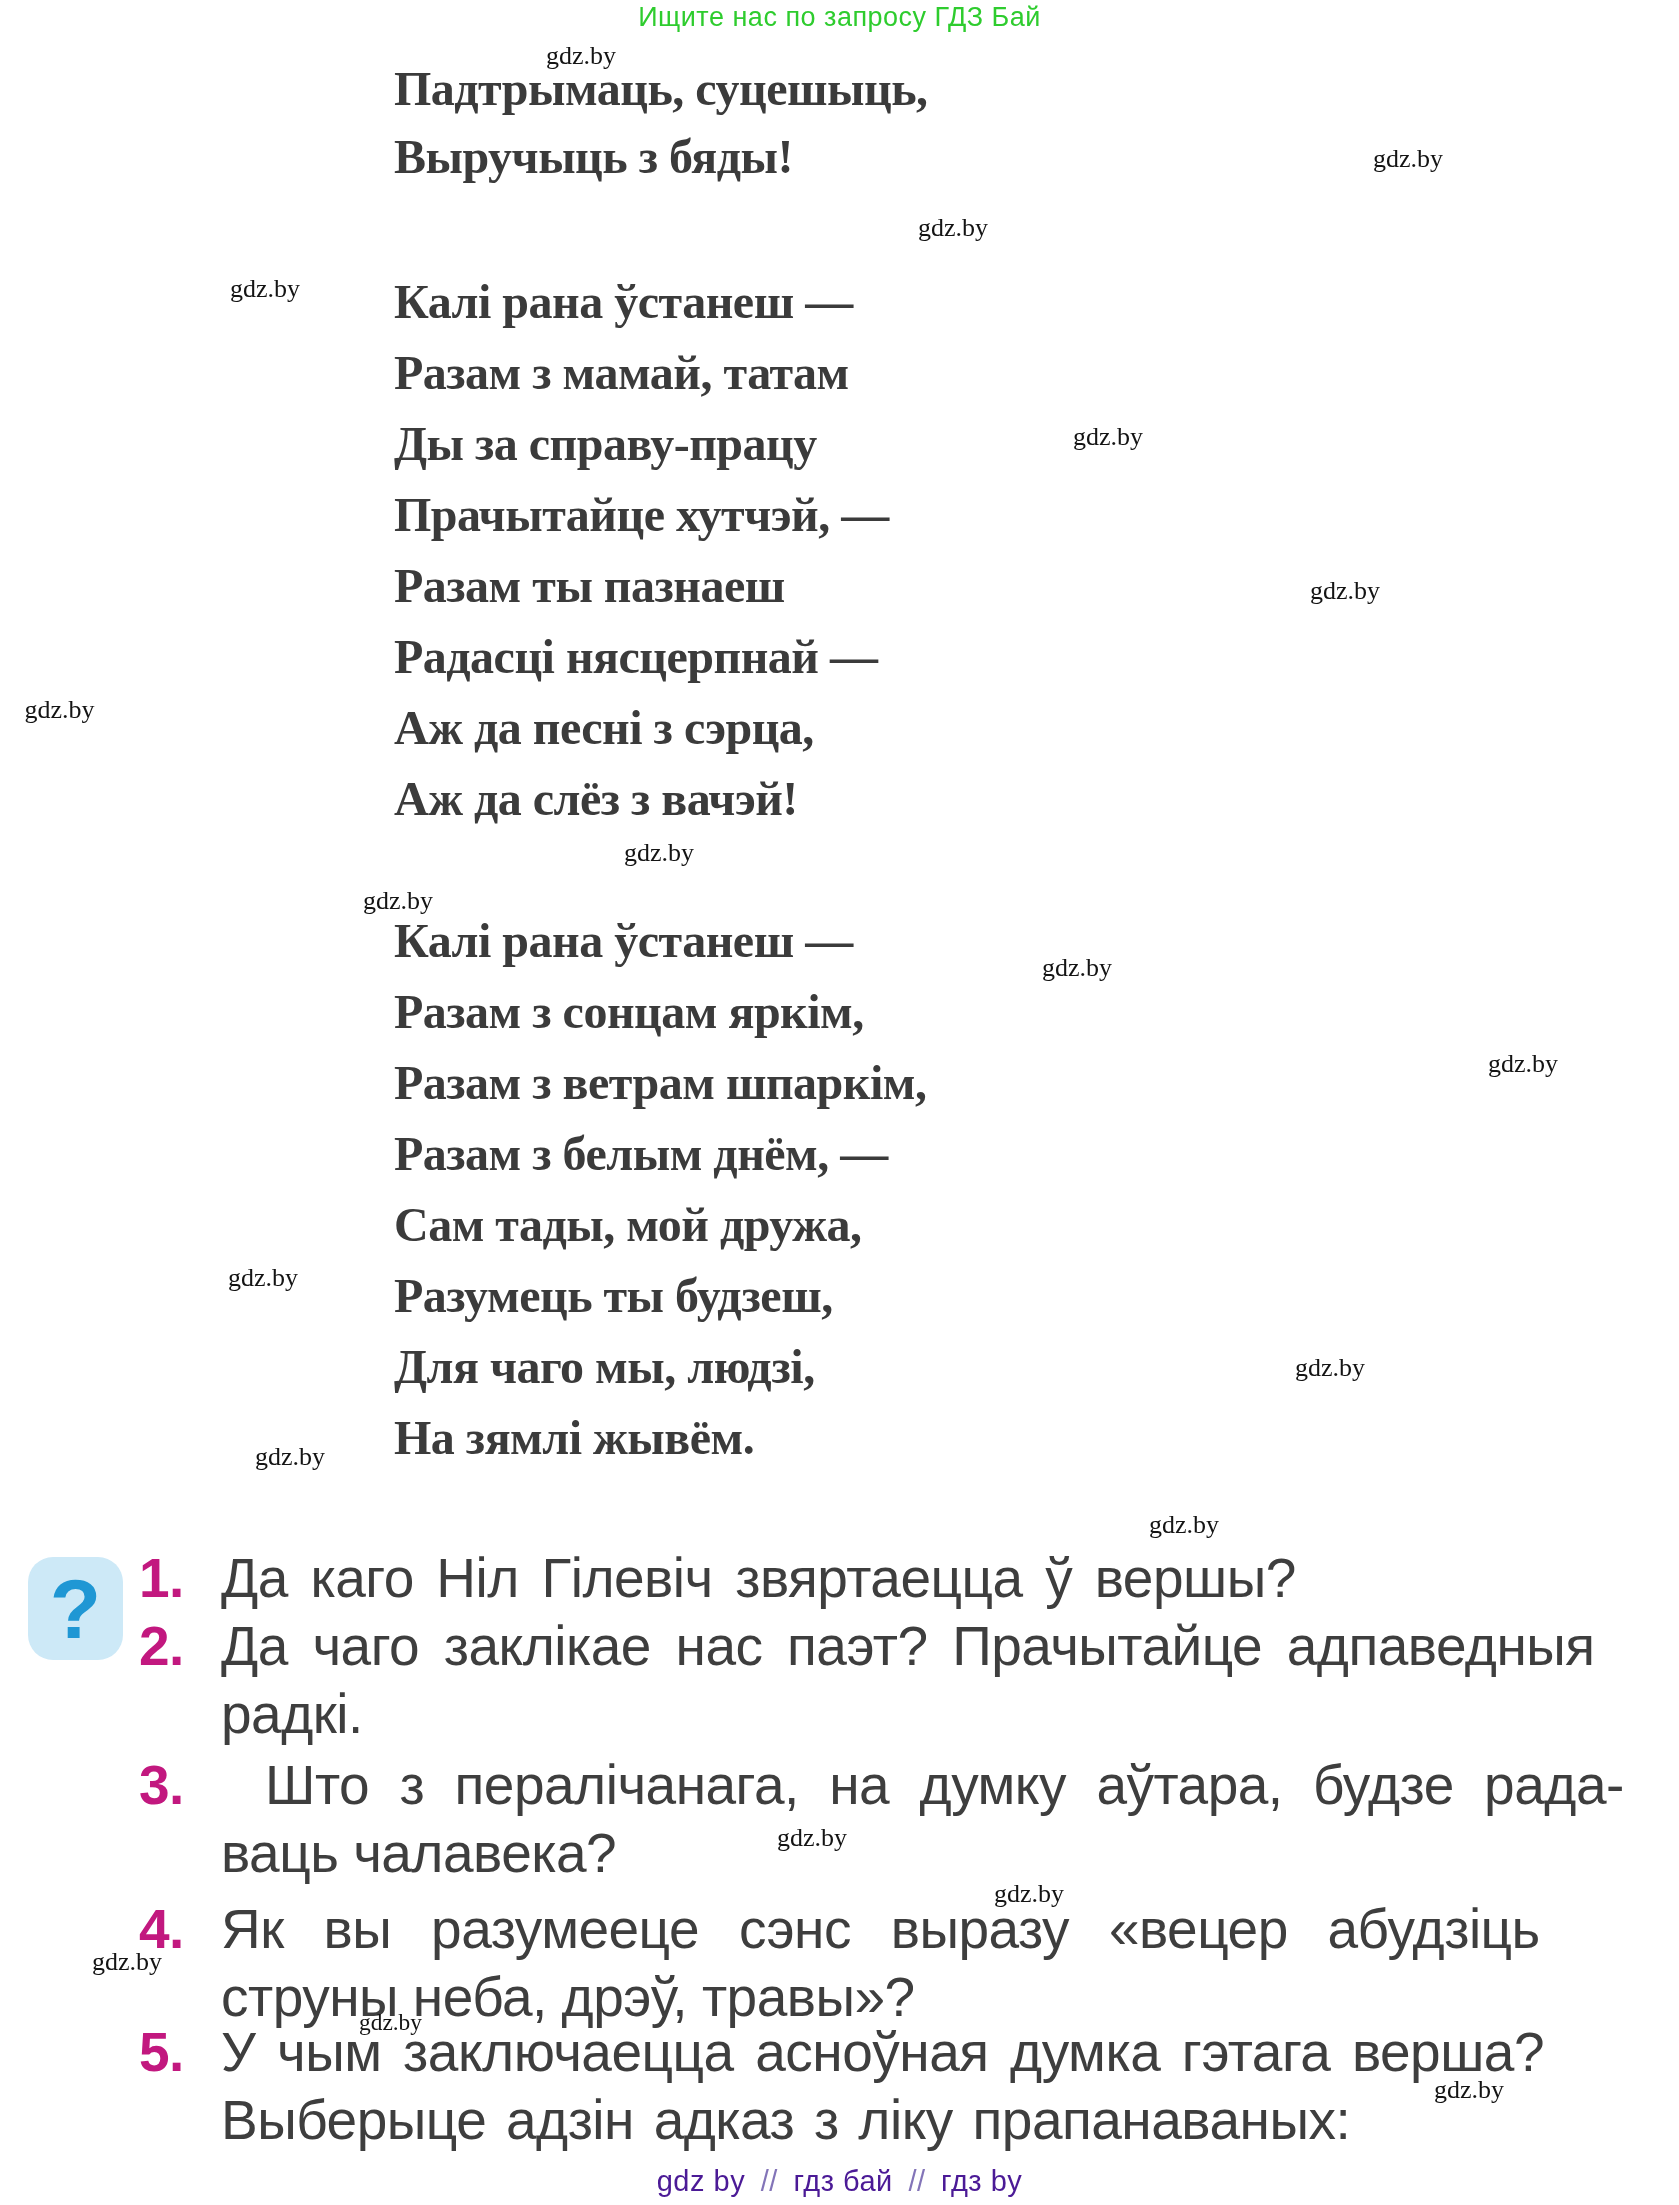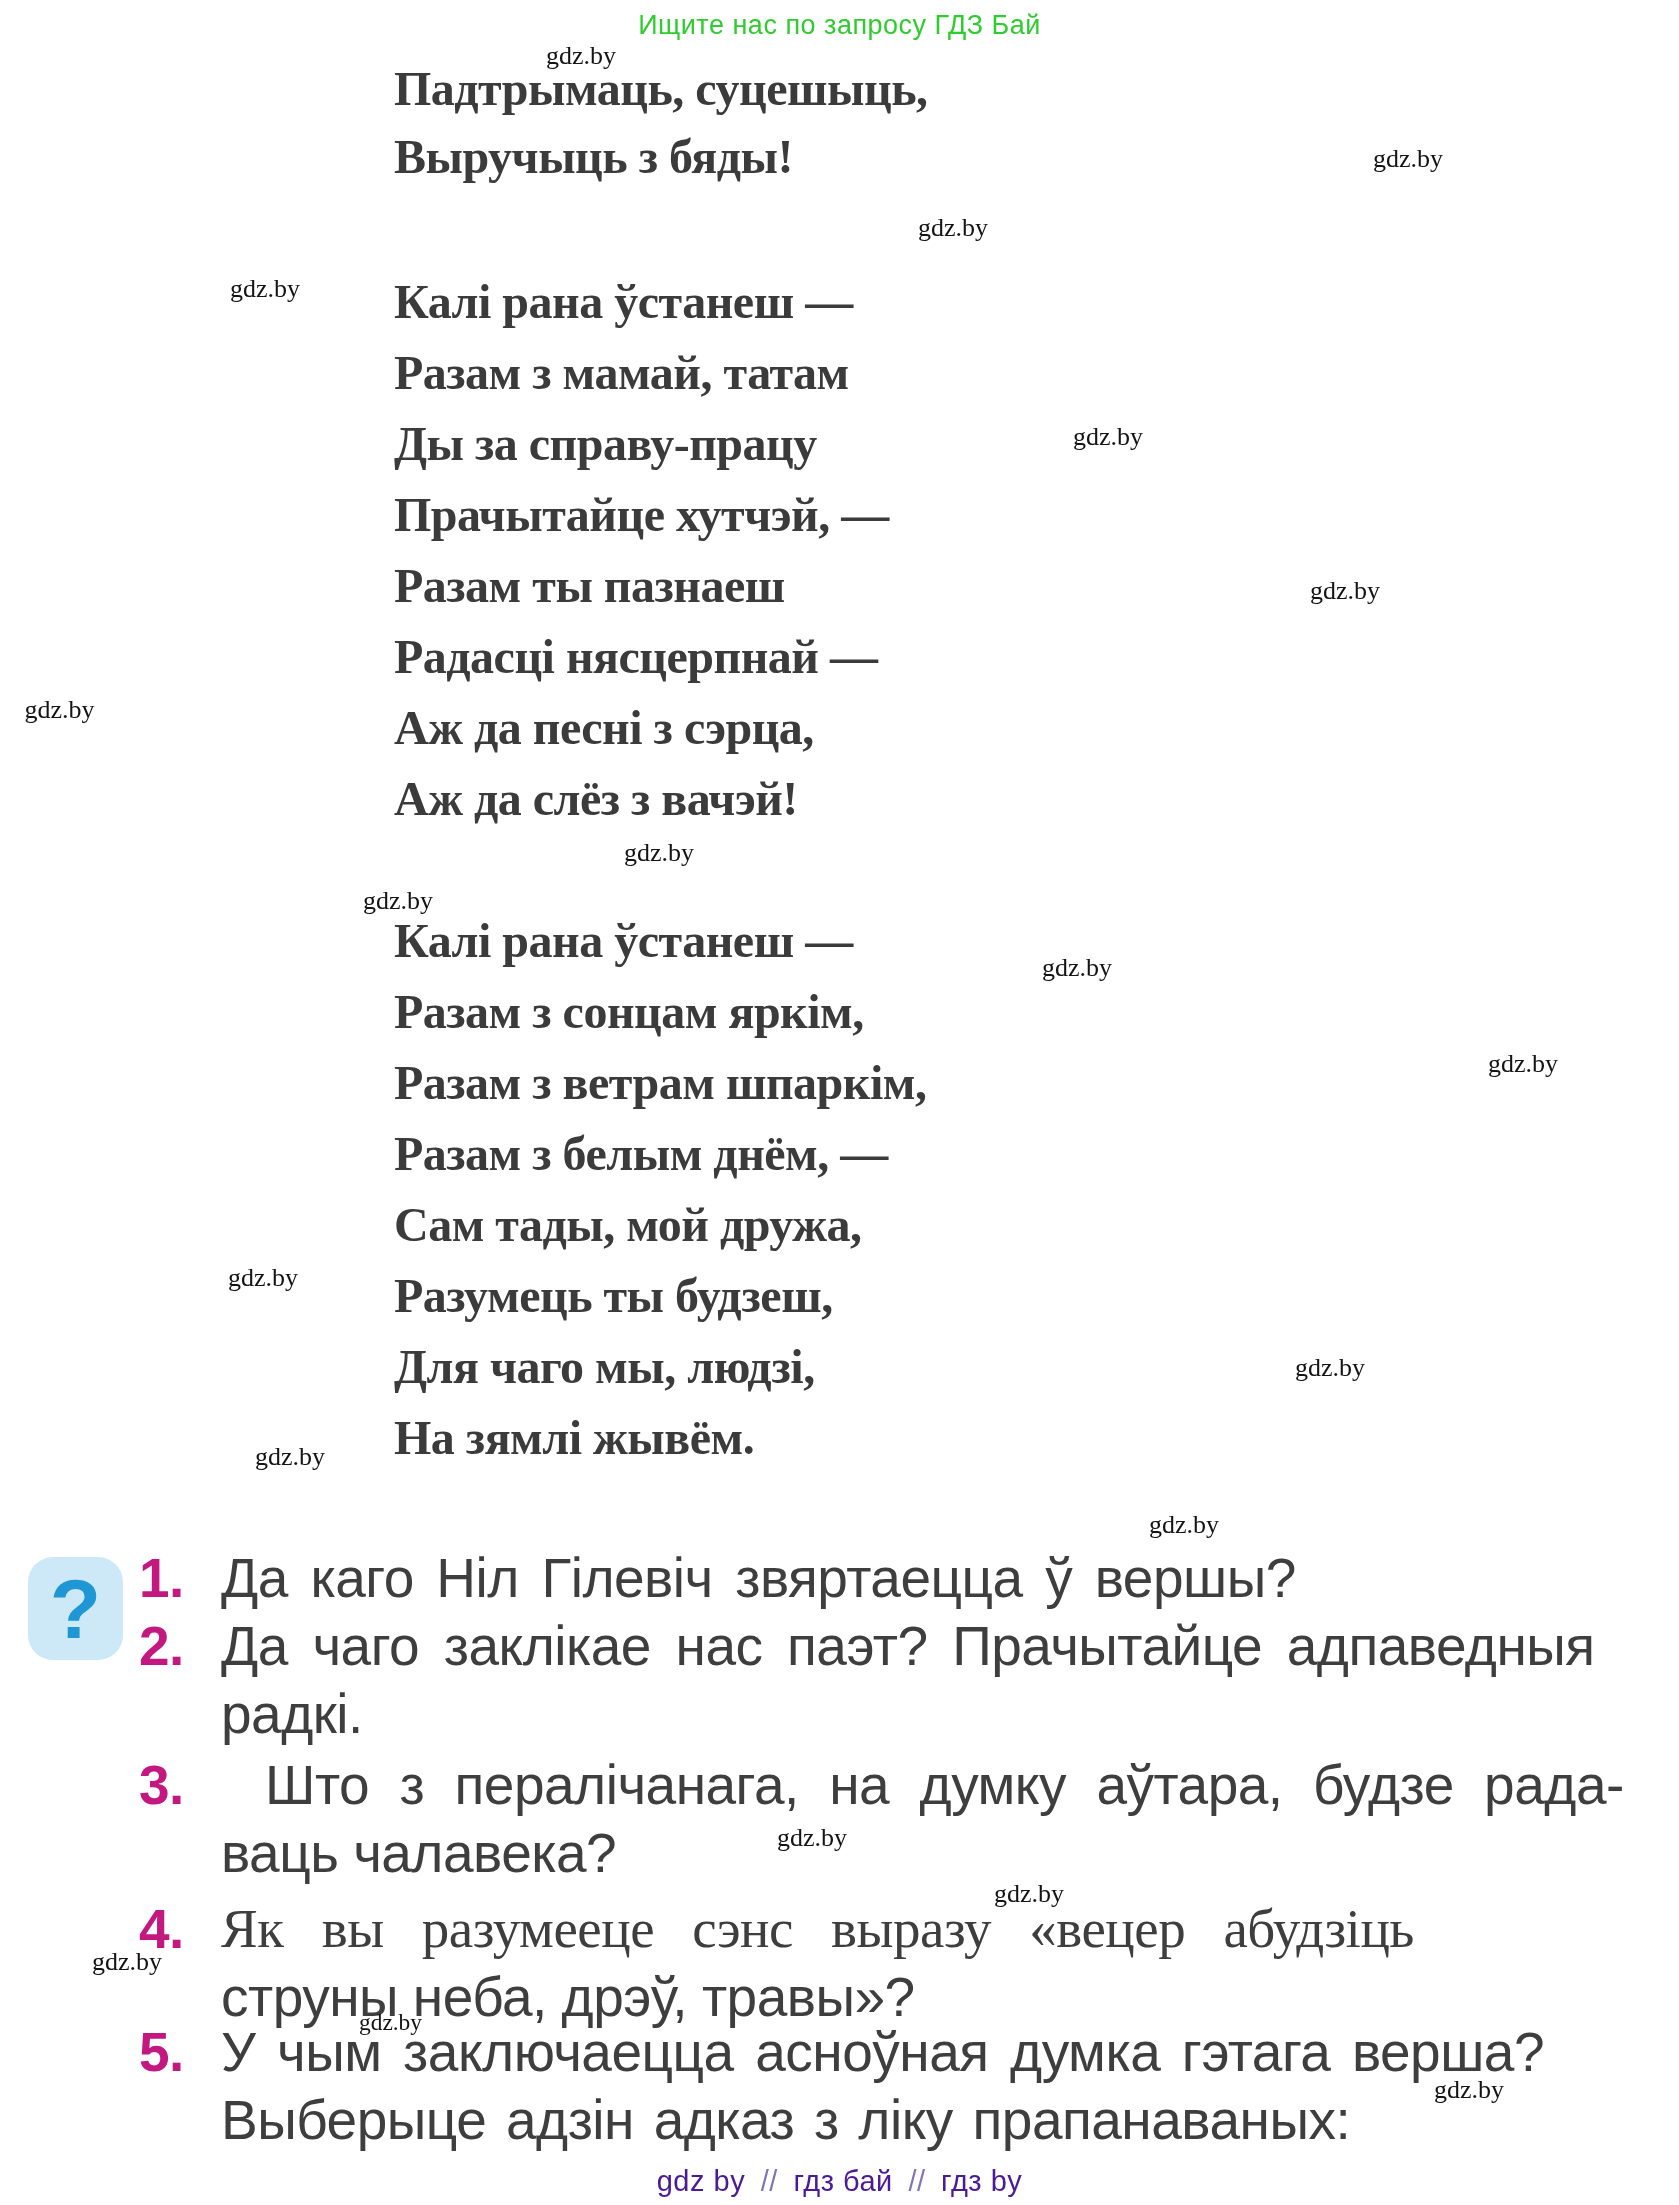--- a/index.html
+++ b/index.html
@@ -3,21 +3,21 @@
 <meta charset="utf-8">
 <style>
   html,body{margin:0;padding:0;}
   body{
     width:1679px;height:2205px;position:relative;background:#ffffff;
     font-family:"Liberation Sans",sans-serif;overflow:hidden;
   }
   
   .promo{
     position:absolute;top:2px;left:0;width:100%;text-align:center;
-    font-size:27px;font-weight:500;color:#2ecc2e;letter-spacing:0.5px;margin-top:8px;
+    font-size:27px;font-weight:500;color:#2ecc2e;letter-spacing:0.5px;
   }
   
   .stanza{
     position:absolute;left:394px;color:#3b3b3b;
     font-family:"Liberation Serif",serif;font-weight:700;
     font-size:48px;letter-spacing:-0.5px;white-space:nowrap;
   }
   .stanza .pline{line-height:71px;}
   #stanza-0{top:55px;}
   #stanza-0 .pline{line-height:68px;}
@@ -49,21 +49,21 @@
     color:#c2187f;font-weight:700;
   }
   #q-0{top:1544px;}
   #q-1{top:1612px;}
   #q-2{top:1751px;}
   #q-3{top:1895px;}
   #q-4{top:2018px;}
   #q-0 .line0{word-spacing:7.8px;}
   #q-1 .line0{word-spacing:9.8px;}
   #q-2 .line0{word-spacing:15.6px;margin-left:44px;}
-  #q-3 .line0{word-spacing:25px;font-family:Liberation Serif, serif;}
+  #q-3 .line0{word-spacing:25px;}
   #q-4 .line0{word-spacing:6.8px;}
   #q-4 .line1{word-spacing:4.9px;}
   
   .footer{
     position:absolute;top:2165px;left:0;width:100%;text-align:center;
     font-size:29px;font-weight:500;color:#4b1a96;letter-spacing:0.5px;
   }
   .footer .fpart{color:#4b1a96;margin:0 7.8px;}
   .footer .slash{color:#8374b8;margin:0 7.8px;}
 </style>

